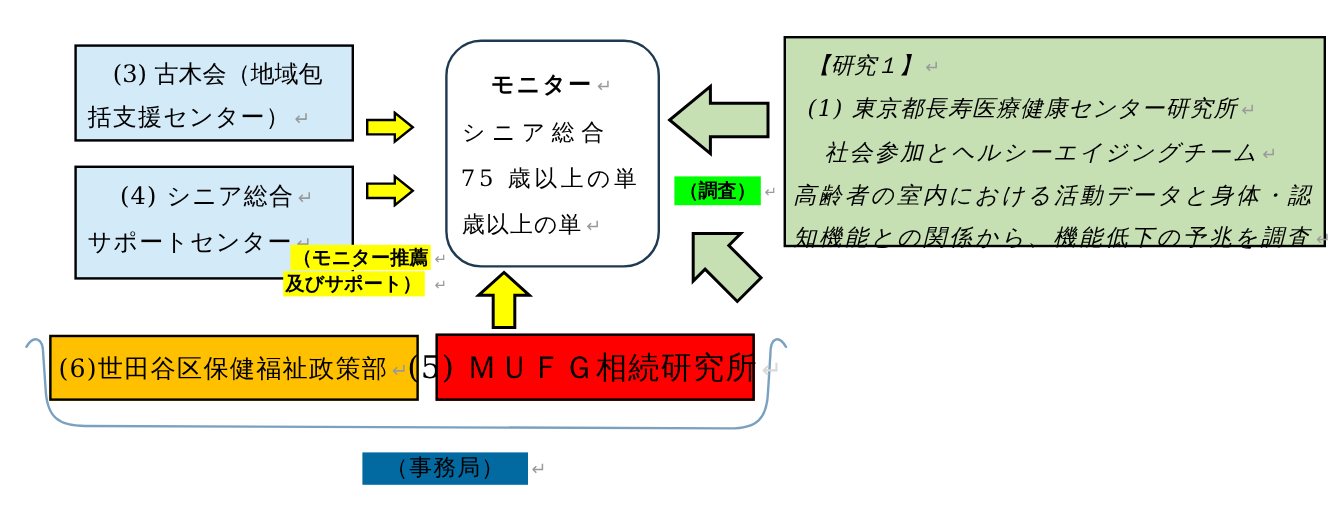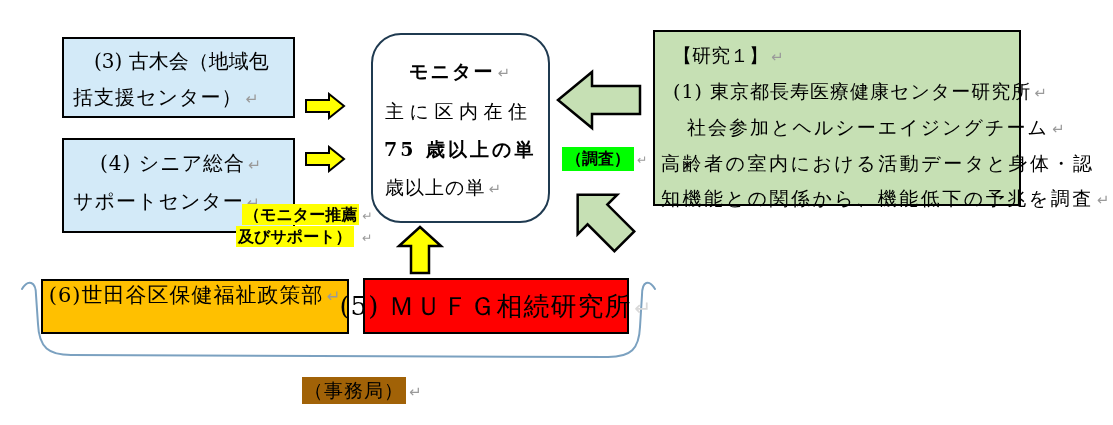--- a/index.html
+++ b/index.html
@@ -23,51 +23,51 @@
         font-size:20px;line-height:36px;padding-top:5px;}
   #box4 .l1{text-indent:36px;letter-spacing:1px;}
   #box4 .l2{text-indent:9px;letter-spacing:1px;}
 
   
   #monitor{left:371px;top:33px;width:179px;height:190px;background:#fff;
            border:2.5px solid #1f3a50;border-radius:30px;font-size:19px;
            line-height:38px;padding-top:17px;z-index:2;}
   #monitor .title{text-align:center;font-weight:bold;letter-spacing:2px;}
   #monitor .l1{padding-left:12px;letter-spacing:5.5px;}
-  #monitor .l2{padding-left:11px;letter-spacing:3px;font-weight:bold;}
+  #monitor .l2{padding-left:11px;letter-spacing:3px;}
   #monitor .l3{padding-left:12px;letter-spacing:1px;}
 
   
-  .research{left:653px;width:368px;background:#c6e0b4;border:2px solid #000;
-            font-size:19px;line-height:35px;padding:6px 6px 0 6px;}
+  .research{left:653px;width:452px;background:#c6e0b4;border:2px solid #000;
+            font-size:19px;line-height:35px;padding:6px 6px 0 6px;font-style:italic;}
   #research1{top:30px;height:176px;}
   #research2{top:240px;height:158px;}
   .research .head{text-indent:12px;}
   .research .org{text-indent:12px;letter-spacing:1px;}
   .research .team{text-indent:26px;letter-spacing:2px;}
   .research .body{letter-spacing:2.5px;}
 
   
   #box6{left:41px;top:279px;width:308px;height:55px;background:#ffc000;
-        font-size:21px;display:flex;justify-content:center;
+        font-size:21px;display:flex;align-items:center;justify-content:center;
         letter-spacing:1px;}
   #box5{left:363px;top:278px;width:266px;height:56px;background:#ff0000;
         font-size:26px;display:flex;align-items:center;justify-content:center;
         letter-spacing:1px;z-index:1;}
 
   
   #recommend{left:236px;top:204px;z-index:3;font-family:"DejaVu Sans","Liberation Sans",sans-serif;
              font-weight:bold;font-size:16px;line-height:21px;}
   #recommend .hl{background:#ffff00;padding:0 2px;display:inline-block;}
   #recommend .r1{margin-left:6px;}
   #survey{left:562px;top:147px;z-index:3;font-family:"DejaVu Sans","Liberation Sans",sans-serif;
           font-weight:bold;font-size:16px;line-height:24px;}
   #survey .hl{background:#00ff00;padding:0 4px;display:inline-block;}
   #secretariat{left:302px;top:377px;font-size:19px;line-height:27px;}
-  #secretariat .hl{background:#a16207;padding:0 2px;display:inline-block;letter-spacing:1px;}
+  #secretariat .hl{background:#0369a1;padding:0 19px;display:inline-block;letter-spacing:1px;}
 
   svg{display:block;}
 </style>
 </head>
 <body>
 
 <div id="canvas">
 
   <div id="box3" class="abs box">
     <div class="line l1"><span>(3) 古木会（地域包</span></div>
@@ -85,21 +85,21 @@
       </svg>
   </div>
   <div class="abs" style="left:304px;top:145px;">
     <svg width="42" height="28" viewBox="0 0 42 28">
         <polygon points="2,8 25,8 25,2 40,14 25,26 25,20 2,20" fill="#ffff00" stroke="#000" stroke-width="2"></polygon>
       </svg>
   </div>
 
   <div id="monitor" class="abs">
     <div class="line title"><span>モニター</span><span class="cr">↵</span></div>
-    <div class="line l1"><span>主に区内在住</span></div>
+    <div class="line l1"><span>シニア総合</span></div>
     <div class="line l2"><span>75 歳以上の単</span></div>
     <div class="line l3"><span>歳以上の単</span><span class="cr">↵</span></div>
   </div>
 
   <div id="recommend" class="abs">
     <div class="line r1"><span class="hl">（モニター推薦</span><span class="cr">↵</span></div>
     <div class="line"><span class="hl">及びサポート）</span> <span class="cr">↵</span></div>
   </div>
 
   <div class="abs" style="left:396px;top:225px;z-index:2;">

